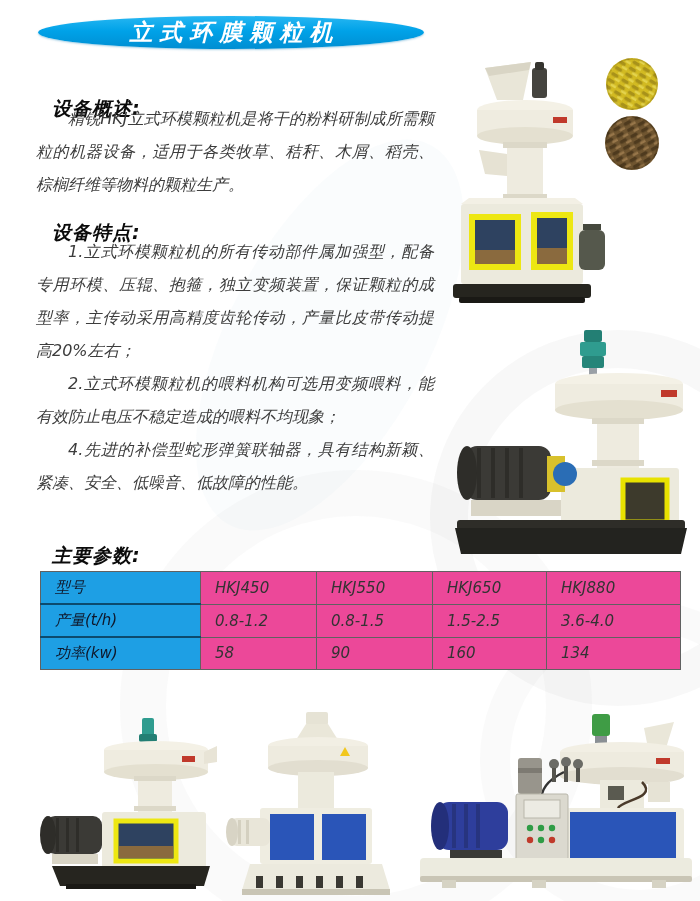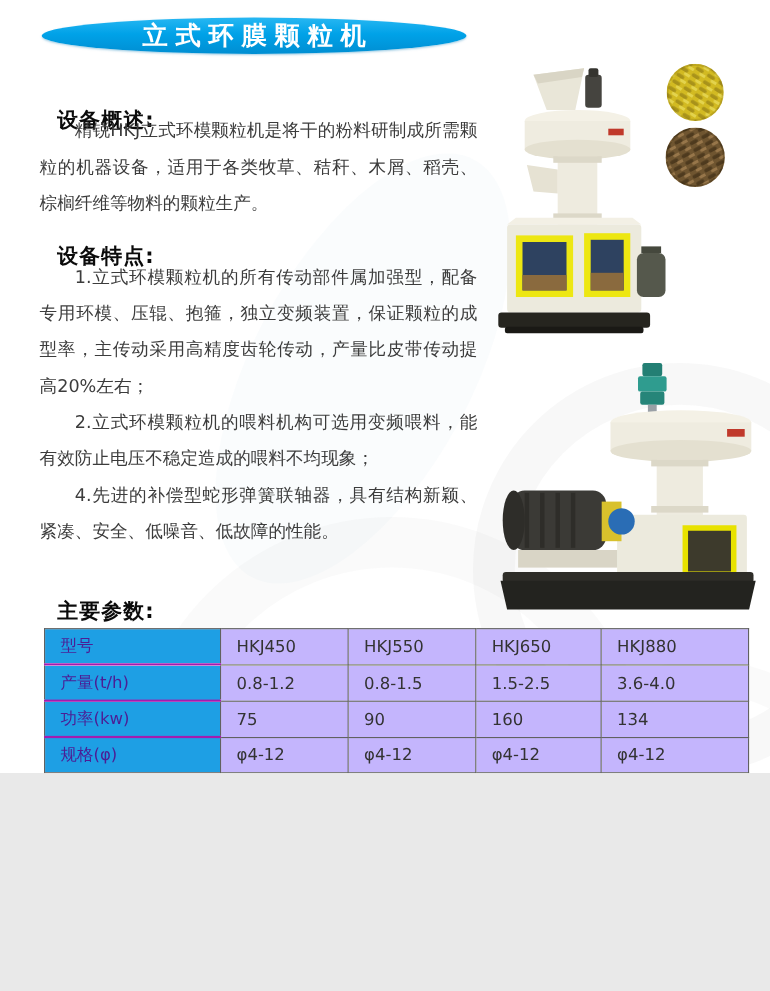--- a/index.html
+++ b/index.html
@@ -1,18 +1,18 @@
 <!DOCTYPE html>
 <html><head>
 <meta charset="utf-8">
 <style>
   html,body{margin:0;padding:0;background:#e9e9e9;}
   .page{
-    position:relative;width:700px;height:703px;margin:0 auto;background:#ffffff;
-    overflow:hidden;font-family:"DejaVu Sans","Liberation Sans",sans-serif;
+    position:relative;width:700px;height:901px;margin:0 auto;background:#ffffff;
+    overflow:hidden;font-family:"DejaVu Sans","Liberation Sans",sans-serif;font-style:italic;
   }
   
   .wm{position:absolute;border-radius:50%;pointer-events:none;}
   .wm1{left:430px;top:330px;width:300px;height:300px;border:38px solid rgba(120,120,120,0.05);}
   .wm2{left:120px;top:470px;width:380px;height:380px;border:46px solid rgba(120,120,120,0.035);}
   .wm3{left:230px;top:120px;width:200px;height:430px;background:rgba(150,190,220,0.05);transform:rotate(28deg);}
   .wm4{left:480px;top:600px;width:260px;height:260px;border:30px solid rgba(120,120,120,0.04);}
 
   .banner{
     position:absolute;left:38px;top:16px;width:386px;height:33px;border-radius:50%;
@@ -35,25 +35,25 @@
   .params-table{
     position:absolute;left:40px;top:571px;width:640px;border-collapse:collapse;table-layout:fixed;
     font-size:15px;
   }
   .params-table col.c0{width:160px;}
   .params-table col.c1{width:116px;}
   .params-table col.c2{width:116px;}
   .params-table col.c3{width:114px;}
   .params-table col.c4{width:134px;}
   .params-table td{
-    border:1px solid #616161;height:31px;padding:0 4px 0 14px;background:#c4b5fd;color:#333;
+    border:1px solid #616161;height:31px;padding:0 4px 0 14px;background:#ec4899;color:#333;
     white-space:nowrap;overflow:hidden;
   }
-  .params-table td.lbl{background:#1e9fe4;color:#4c1d95;}
-  .params-table tr + tr td.lbl{border-top:2px solid #a21caf;}
+  .params-table td.lbl{background:#1e9fe4;color:#0f172a;}
+  .params-table tr + tr td.lbl{border-top:2px solid #0c4a6e;}
 
   .photo{position:absolute;}
   .photo svg{display:block;width:100%;height:100%;}
   #machine1{left:433px;top:54px;width:176px;height:256px;}
   #pellet-yellow{left:606px;top:58px;width:52px;height:52px;}
   #pellet-brown{left:605px;top:116px;width:54px;height:54px;}
   #machine2{left:443px;top:328px;width:257px;height:240px;}
   #machine3{left:38px;top:716px;width:180px;height:182px;}
   #machine4{left:226px;top:710px;width:180px;height:190px;}
   #machine5{left:412px;top:712px;width:288px;height:183px;}
@@ -103,31 +103,24 @@
       </tr>
       <tr>
         <td class="lbl">产量(t/h)</td>
         <td>0.8-1.2</td>
         <td>0.8-1.5</td>
         <td>1.5-2.5</td>
         <td>3.6-4.0</td>
       </tr>
       <tr>
         <td class="lbl">功率(kw)</td>
-        <td>75</td>
+        <td>58</td>
         <td>90</td>
         <td>160</td>
         <td>134</td>
-      </tr>
-      <tr>
-        <td class="lbl">规格(φ)</td>
-        <td>φ4-12</td>
-        <td>φ4-12</td>
-        <td>φ4-12</td>
-        <td>φ4-12</td>
       </tr>
     </tbody>
   </table>
 
   <div class="photo" id="machine1">
     <svg viewBox="0 0 176 256" xmlns="http://www.w3.org/2000/svg">
       <g>
         <polygon points="52,14 98,8 90,46 64,46" fill="#e9e6d8"></polygon>
         <polygon points="52,14 98,8 96,16 56,22" fill="#d9d5c5"></polygon>
       </g>

